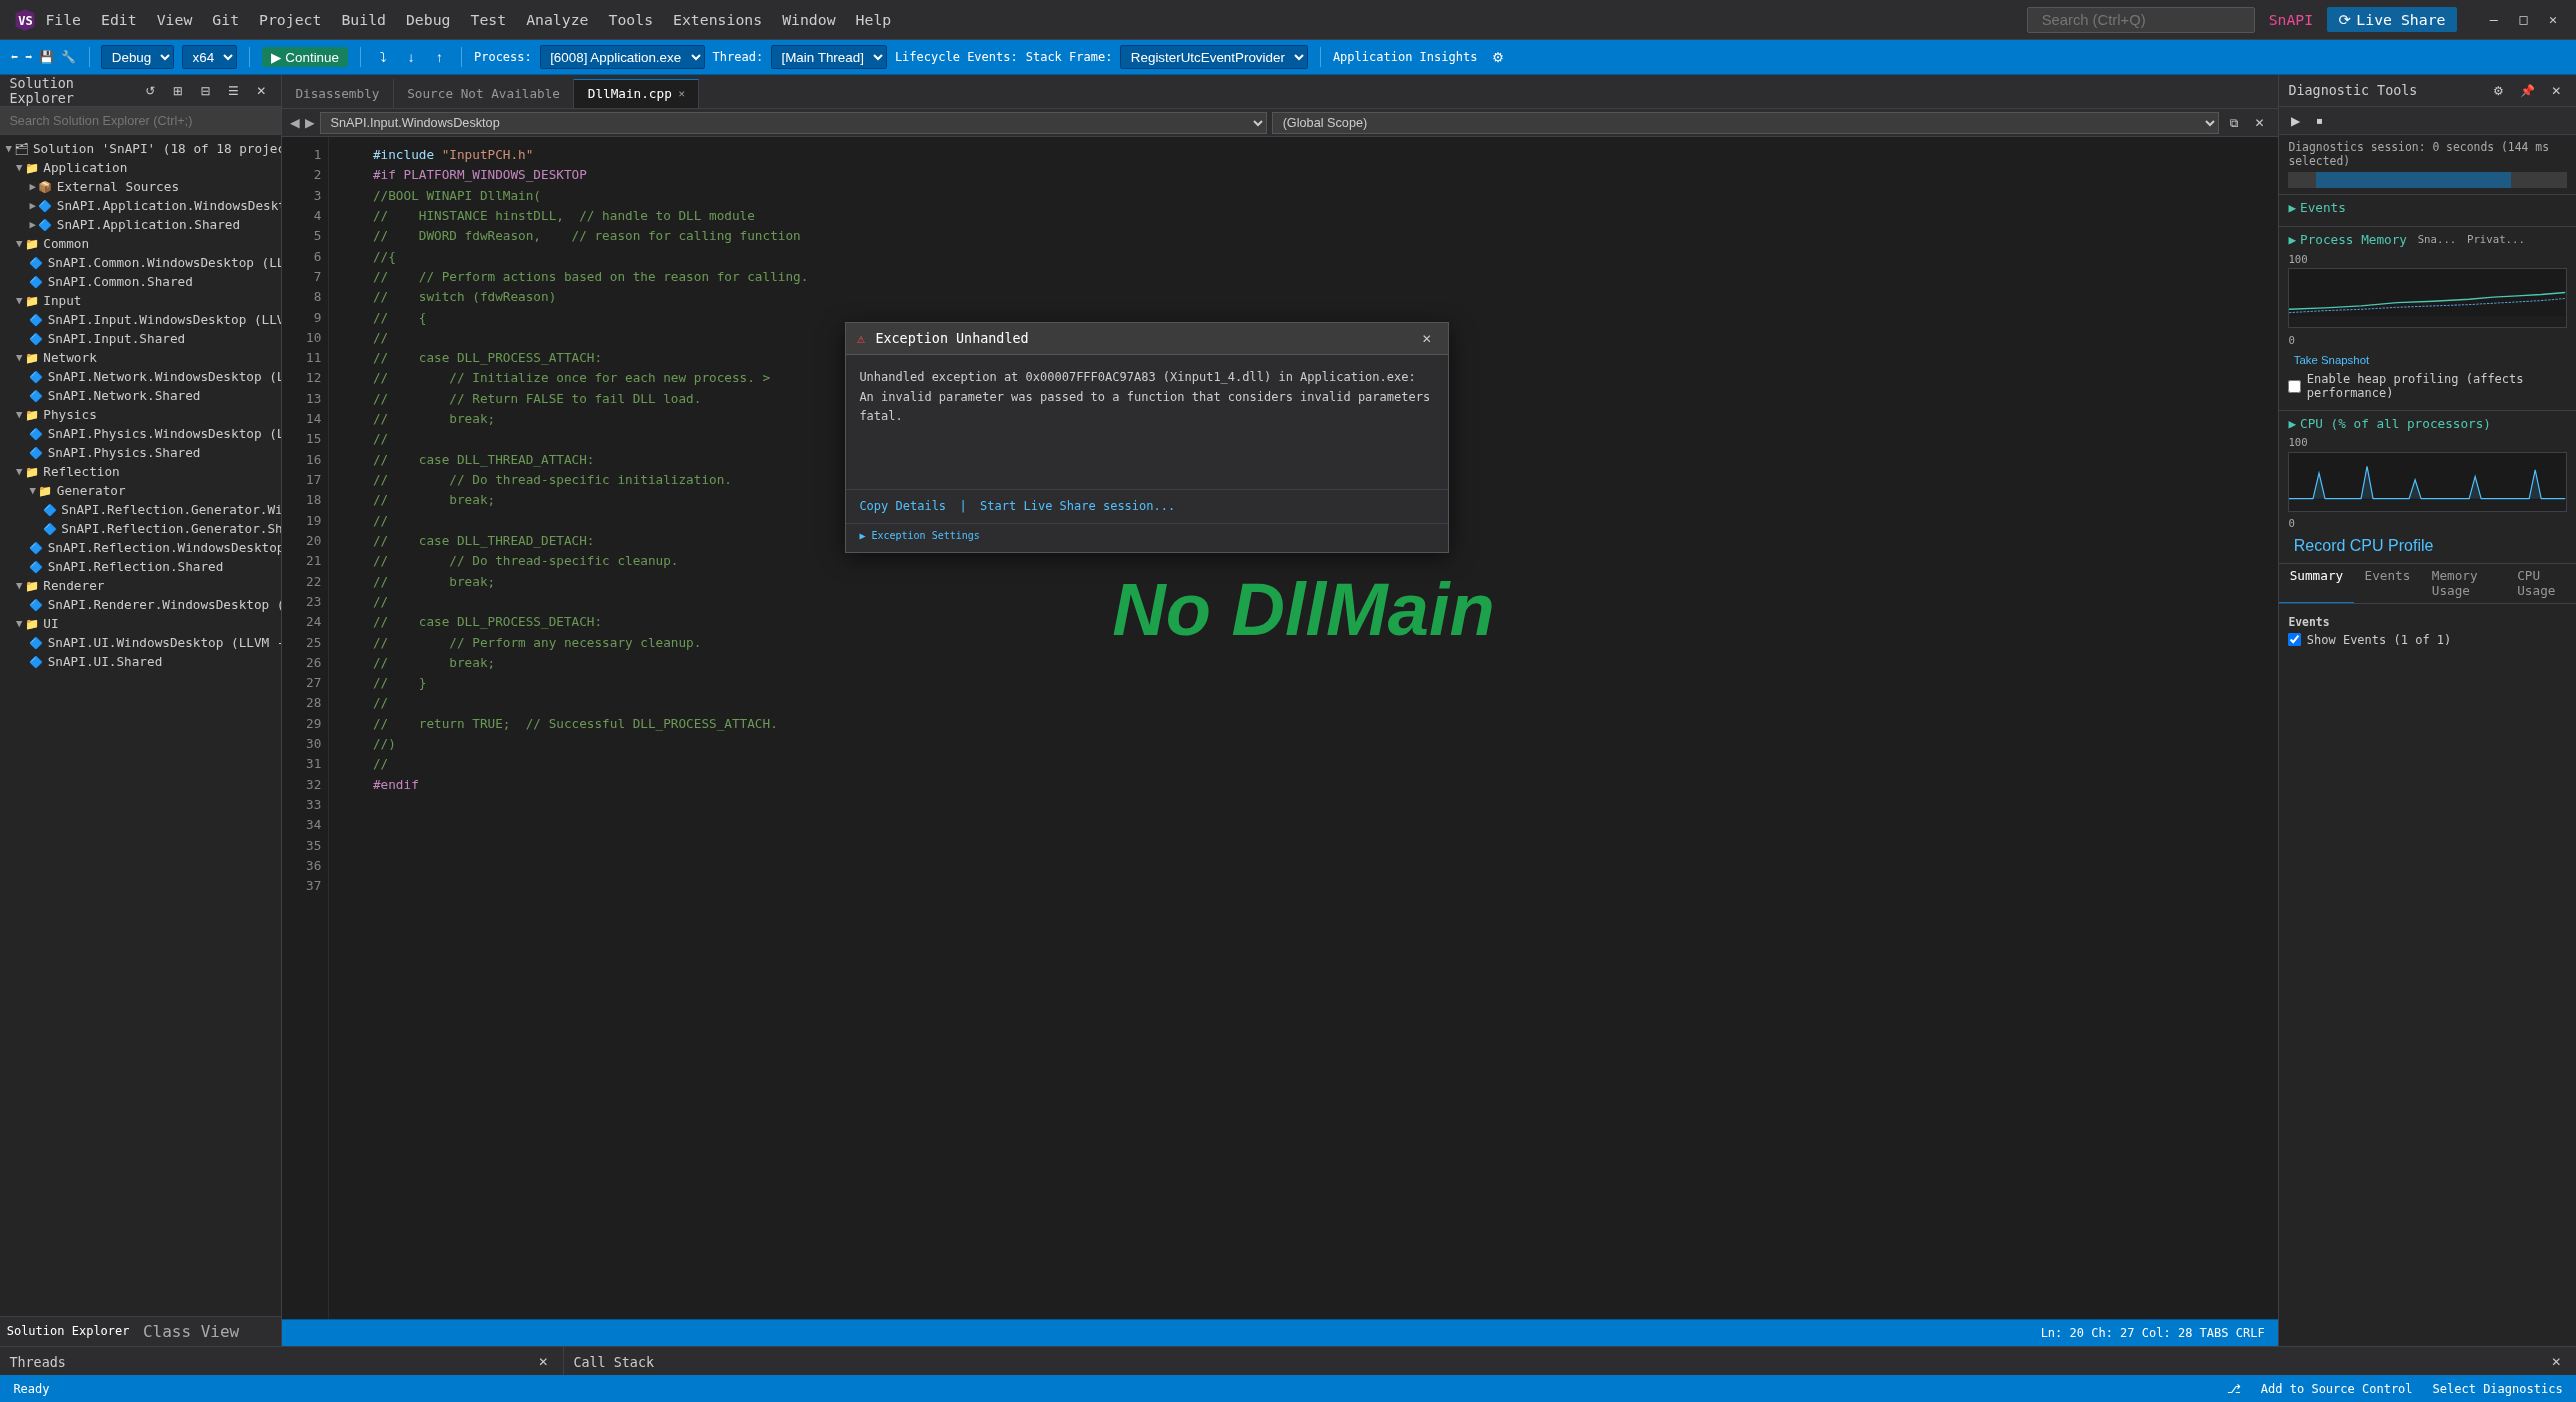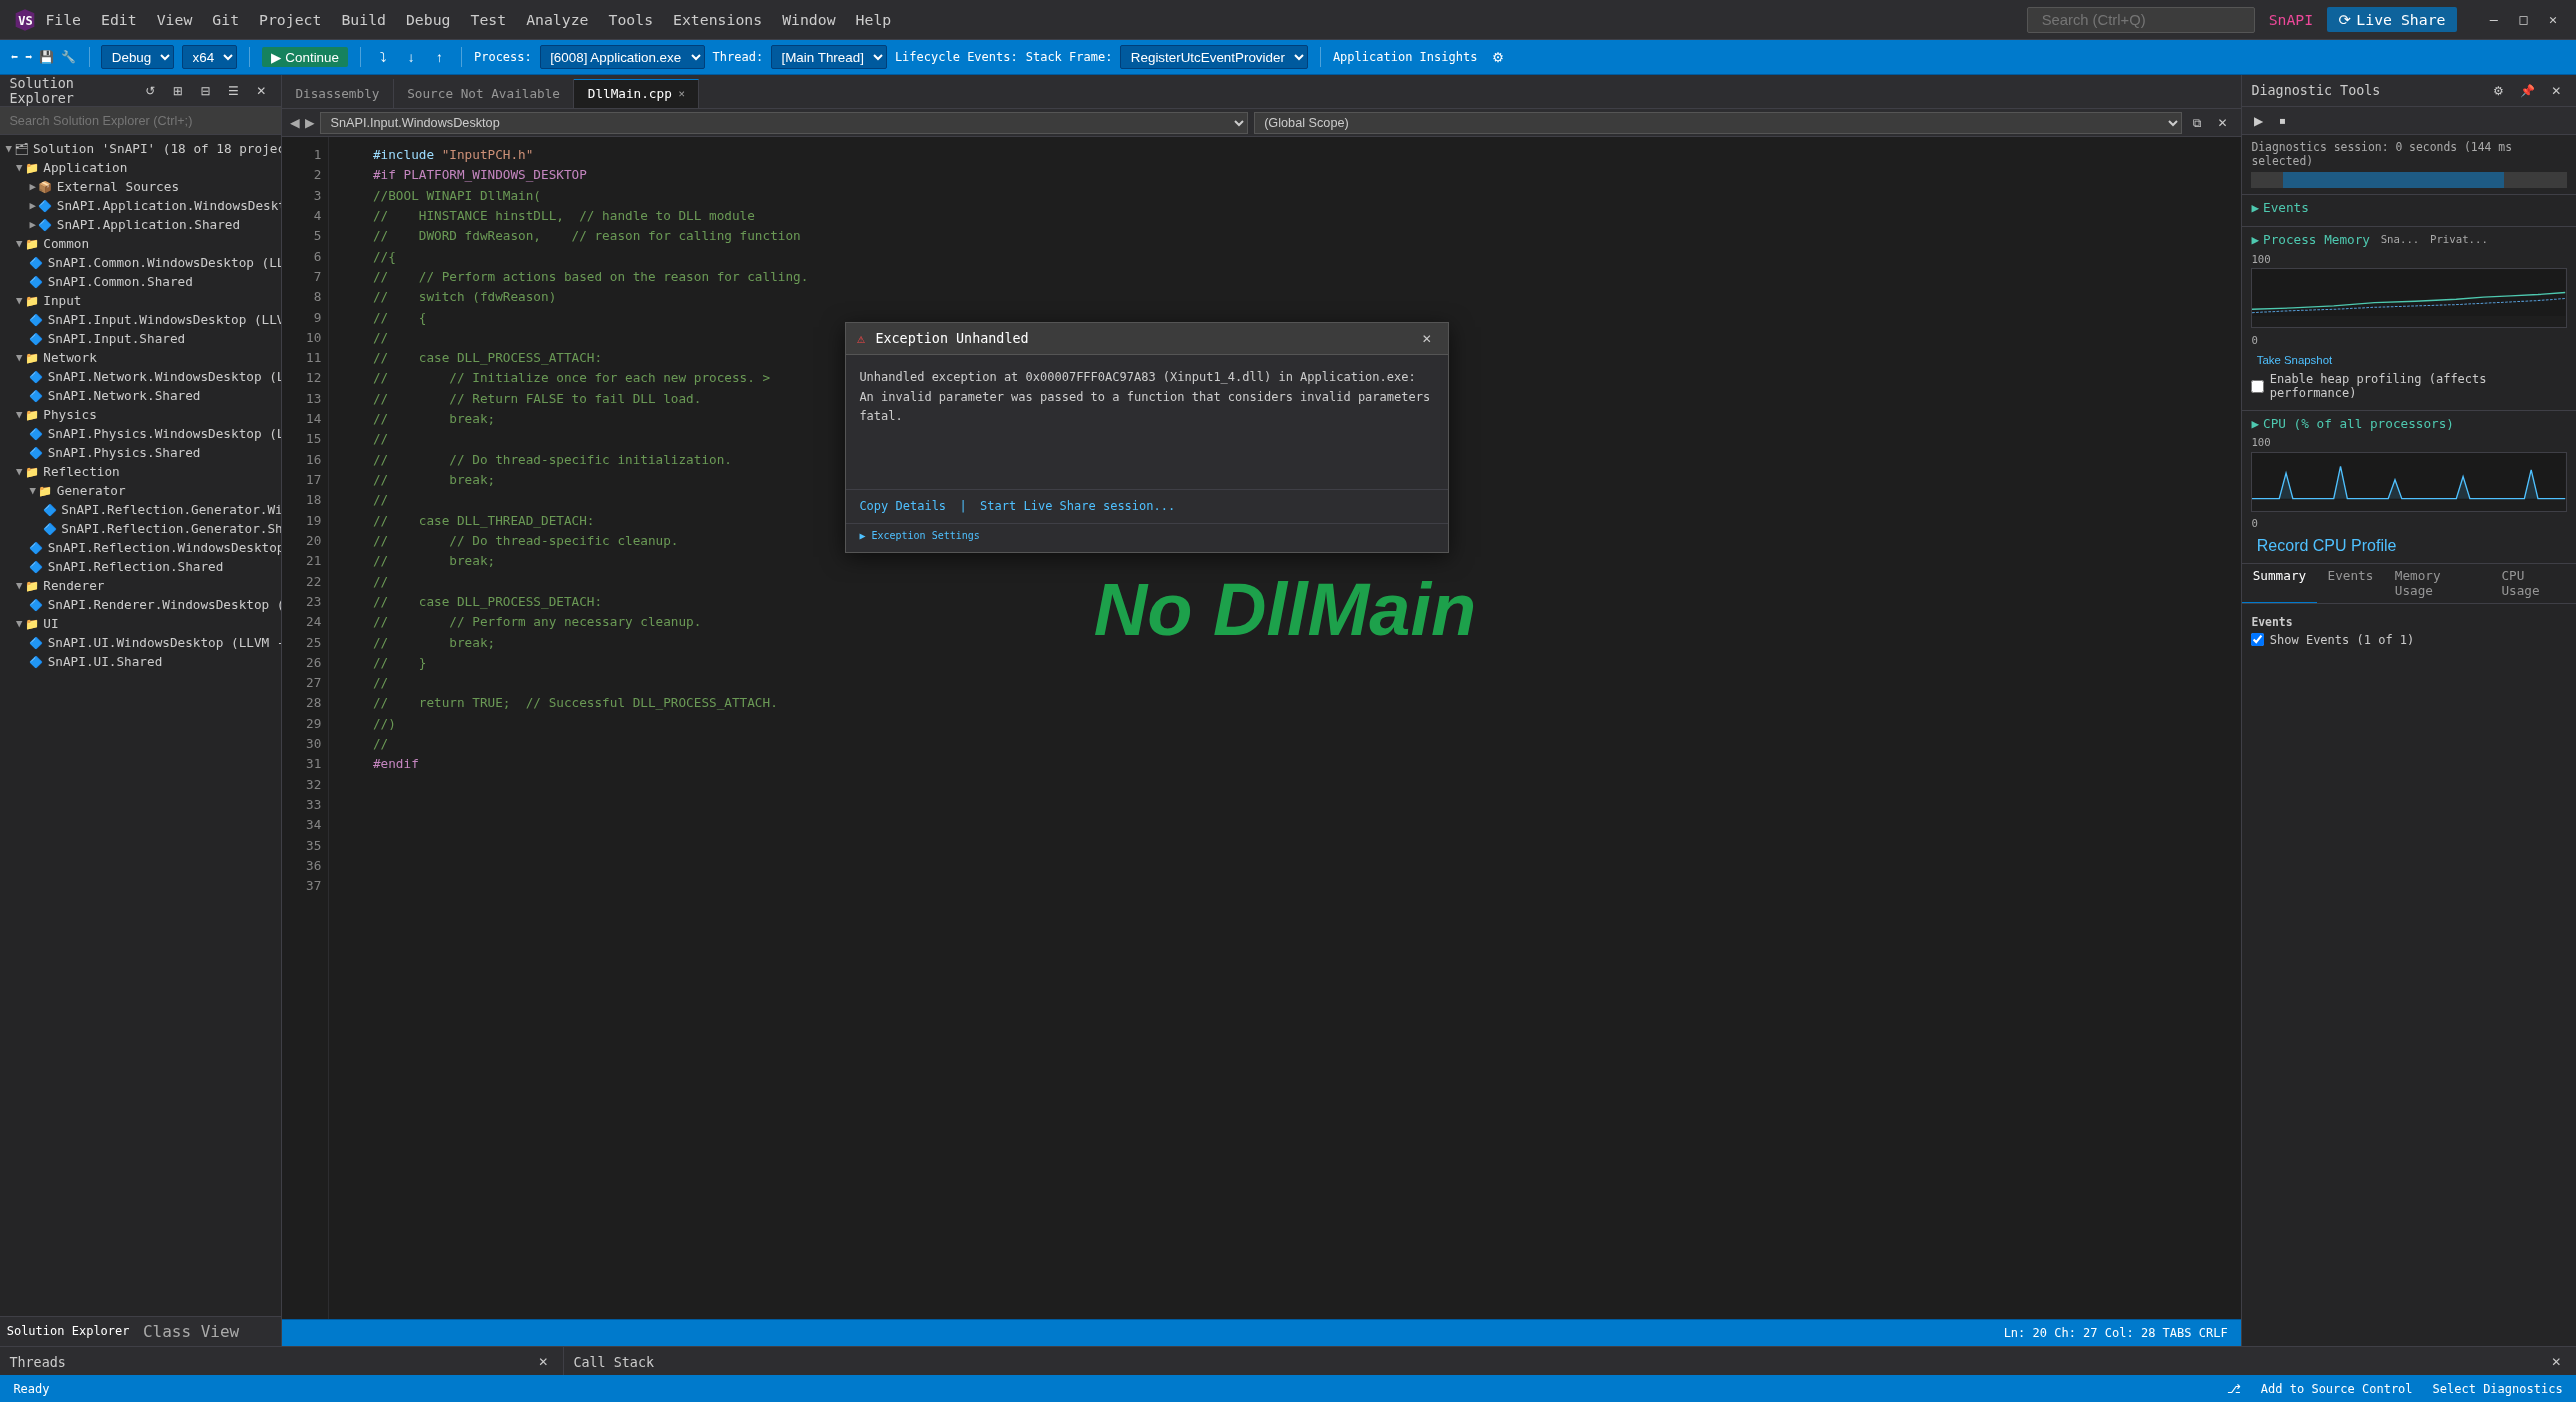--- a/index.html
+++ b/index.html
@@ -290,21 +290,21 @@
       font-style: italic;
       color: #1db954;
       opacity: 0.85;
       pointer-events: none;
       white-space: nowrap;
       font-family: 'Segoe UI', sans-serif;
     }
 
     
     .sidebar-right {
-      width: 335px;
+      width: 298px;
       background: #252526;
       border-left: 0.7px solid #3f3f46;
       display: flex;
       flex-direction: column;
       overflow: hidden;
     }
     .diag-header {
       height: 32px;
       background: #2d2d30;
       display: flex;
@@ -861,20 +861,21 @@
         <div class="code-line code-comment">&nbsp;&nbsp;&nbsp;&nbsp;//{</div>
         <div class="code-line code-comment">&nbsp;&nbsp;&nbsp;&nbsp;//    // Perform actions based on the reason for calling.</div>
         <div class="code-line code-comment">&nbsp;&nbsp;&nbsp;&nbsp;//    switch (fdwReason)</div>
         <div class="code-line code-comment">&nbsp;&nbsp;&nbsp;&nbsp;//    {</div>
         <div class="code-line code-comment">&nbsp;&nbsp;&nbsp;&nbsp;//</div>
         <div class="code-line code-comment">&nbsp;&nbsp;&nbsp;&nbsp;//    case DLL_PROCESS_ATTACH:</div>
         <div class="code-line code-comment">&nbsp;&nbsp;&nbsp;&nbsp;//        // Initialize once for each new process. &gt;</div>
         <div class="code-line code-comment">&nbsp;&nbsp;&nbsp;&nbsp;//        // Return FALSE to fail DLL load.</div>
         <div class="code-line code-comment">&nbsp;&nbsp;&nbsp;&nbsp;//        break;</div>
         <div class="code-line code-comment">&nbsp;&nbsp;&nbsp;&nbsp;//</div>
+        <div class="code-line code-comment">&nbsp;&nbsp;&nbsp;&nbsp;//    case DLL_THREAD_ATTACH:</div>
         <div class="code-line code-comment">&nbsp;&nbsp;&nbsp;&nbsp;//        // Do thread-specific initialization.</div>
         <div class="code-line code-comment">&nbsp;&nbsp;&nbsp;&nbsp;//        break;</div>
         <div class="code-line code-comment">&nbsp;&nbsp;&nbsp;&nbsp;//</div>
         <div class="code-line code-comment">&nbsp;&nbsp;&nbsp;&nbsp;//    case DLL_THREAD_DETACH:</div>
         <div class="code-line code-comment">&nbsp;&nbsp;&nbsp;&nbsp;//        // Do thread-specific cleanup.</div>
         <div class="code-line code-comment">&nbsp;&nbsp;&nbsp;&nbsp;//        break;</div>
         <div class="code-line code-comment">&nbsp;&nbsp;&nbsp;&nbsp;//</div>
         <div class="code-line code-comment">&nbsp;&nbsp;&nbsp;&nbsp;//    case DLL_PROCESS_DETACH:</div>
         <div class="code-line code-comment">&nbsp;&nbsp;&nbsp;&nbsp;//        // Perform any necessary cleanup.</div>
         <div class="code-line code-comment">&nbsp;&nbsp;&nbsp;&nbsp;//        break;</div>

